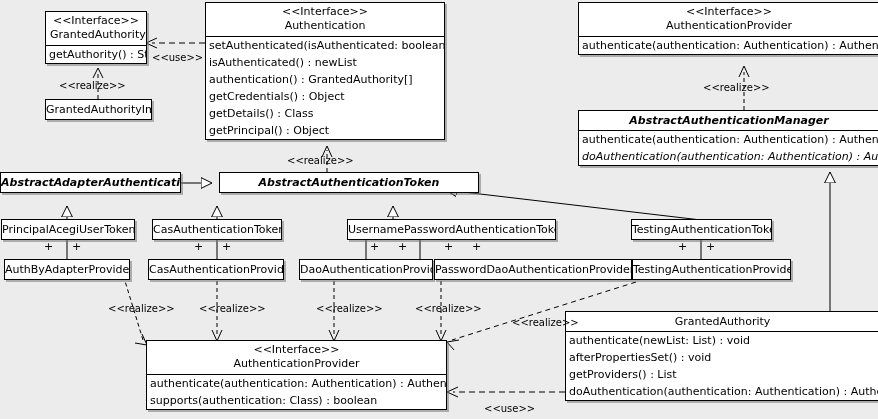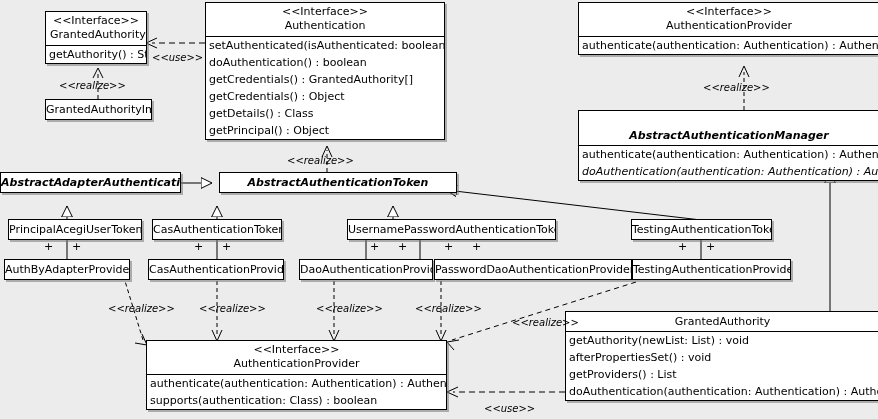--- a/index.html
+++ b/index.html
@@ -60,21 +60,20 @@
     z-index:3;
   }
   .simple.abst{font-style:italic;font-weight:bold;}
 
   .edgelabel{
     position:absolute;
     font-size:10px;
     color:#000;
     white-space:nowrap;
     z-index:4;
-    font-style:italic;
   }
   .plusmark{
     position:absolute;
     font-size:11px;
     color:#000;
     z-index:4;
   }
 </style>
 </head>
 <body>
@@ -157,57 +156,57 @@
     <span>GrantedAuthorityImpl</span>
   </div>
 
   <div class="uclass" style="left:205px;top:2px;width:240px;">
     <div class="hdr">
       <span class="stereo">&lt;&lt;Interface&gt;&gt;</span>
       <span class="cname plain">Authentication</span>
     </div>
     <div class="sep members">
       <div class="m">setAuthenticated(isAuthenticated: boolean) : void</div>
-      <div class="m">doAuthentication() : boolean</div>
-      <div class="m">getCredentials() : GrantedAuthority[]</div>
+      <div class="m">isAuthenticated() : newList</div>
+      <div class="m">authentication() : GrantedAuthority[]</div>
       <div class="m">getCredentials() : Object</div>
       <div class="m">getDetails() : Class</div>
       <div class="m">getPrincipal() : Object</div>
     </div>
   </div>
 
   <div class="uclass" style="left:578px;top:2px;width:302px;">
     <div class="hdr">
       <span class="stereo">&lt;&lt;Interface&gt;&gt;</span>
       <span class="cname plain">AuthenticationProvider</span>
     </div>
     <div class="sep members">
       <div class="m">authenticate(authentication: Authentication) : Authentication</div>
     </div>
   </div>
 
   <div class="uclass" style="left:578px;top:110px;width:302px;">
-    <div class="hdr" style="padding-top:18px;padding-bottom:2px;">
+    <div class="hdr" style="padding-top:3px;padding-bottom:2px;">
       <span class="cname abst">AbstractAuthenticationManager</span>
     </div>
     <div class="sep members">
       <div class="m">authenticate(authentication: Authentication) : Authentication</div>
       <div class="m abst">doAuthentication(authentication: Authentication) : Authentication</div>
     </div>
   </div>
 
   <div class="simple abst" style="left:0px;top:172px;width:181px;">
     <span>AbstractAdapterAuthenticationToken</span>
   </div>
 
-  <div class="simple abst" style="left:219px;top:172px;width:238px;">
+  <div class="simple abst" style="left:219px;top:172px;width:260px;">
     <span>AbstractAuthenticationToken</span>
   </div>
 
-  <div class="simple" style="left:8px;top:219px;width:134px;">
+  <div class="simple" style="left:1px;top:219px;width:134px;">
     <span>PrincipalAcegiUserToken</span>
   </div>
 
   <div class="simple" style="left:152px;top:219px;width:130px;">
     <span>CasAuthenticationToken</span>
   </div>
 
   <div class="simple" style="left:347px;top:219px;width:209px;">
     <span>UsernamePasswordAuthenticationToken</span>
   </div>
@@ -259,21 +258,21 @@
       <div class="m">authenticate(authentication: Authentication) : Authentication</div>
       <div class="m">supports(authentication: Class) : boolean</div>
     </div>
   </div>
 
   <div class="uclass" style="left:565px;top:311px;width:315px;">
     <div class="hdr" style="padding-top:3px;padding-bottom:2px;">
       <span class="cname plain">GrantedAuthority</span>
     </div>
     <div class="sep members">
-      <div class="m">getAuthority(newList: List) : void</div>
+      <div class="m">authenticate(newList: List) : void</div>
       <div class="m">afterPropertiesSet() : void</div>
       <div class="m">getProviders() : List</div>
       <div class="m">doAuthentication(authentication: Authentication) : Authentication</div>
     </div>
   </div>
 
   <span class="edgelabel" style="left:152px;top:52px;">&lt;&lt;use&gt;&gt;</span>
 
   <span class="edgelabel" style="left:59px;top:80px;">&lt;&lt;realize&gt;&gt;</span>
 

